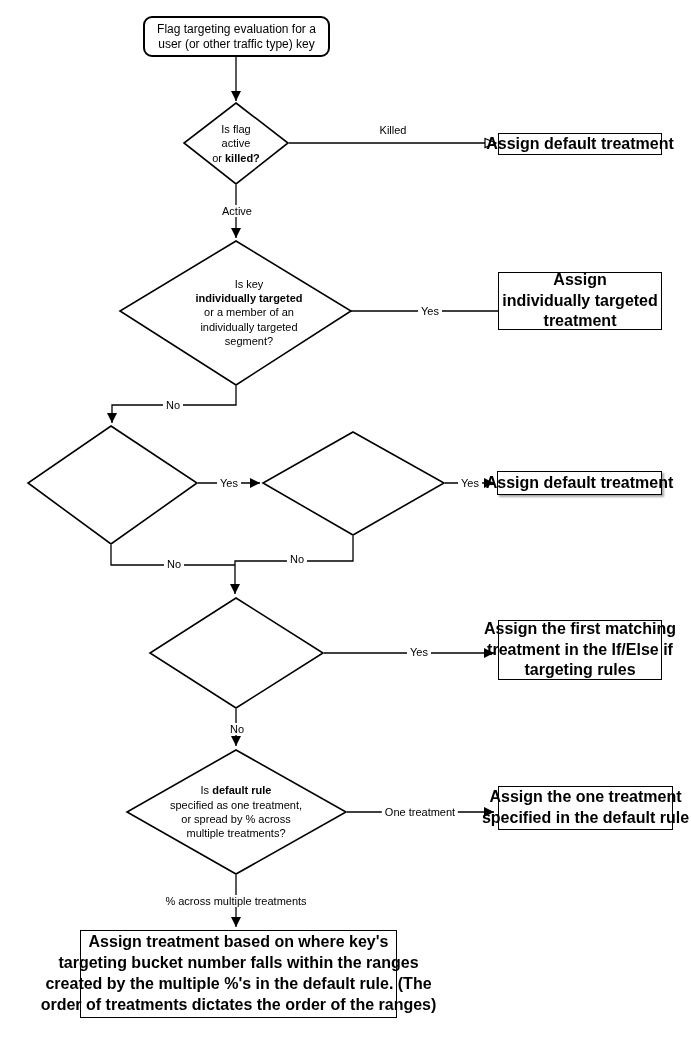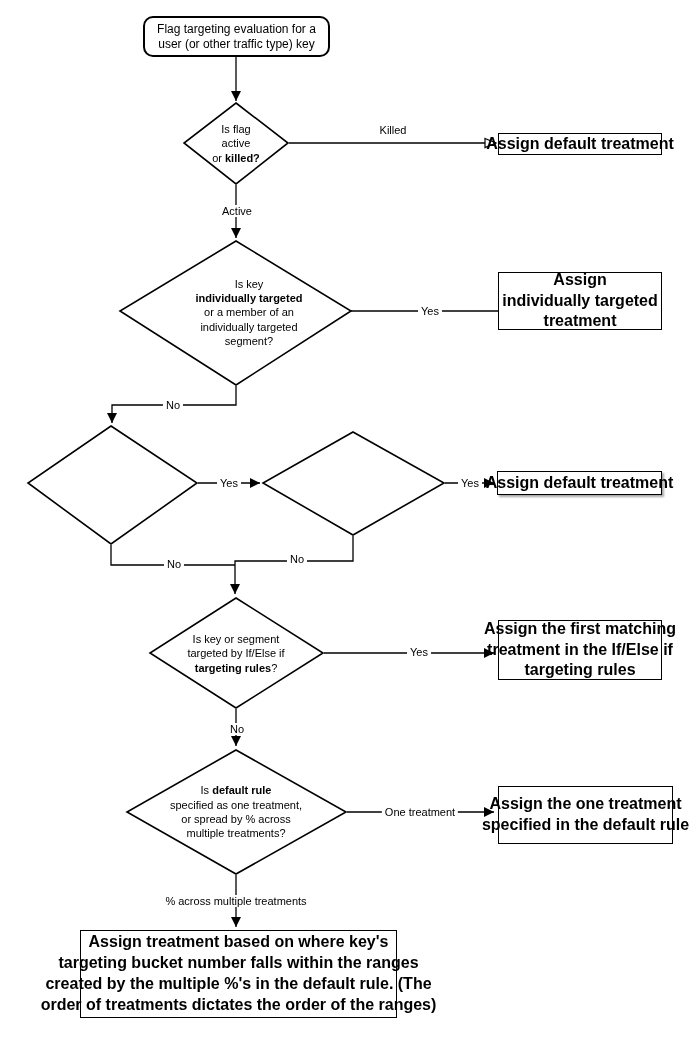--- a/index.html
+++ b/index.html
@@ -63,21 +63,21 @@
     <g fill="#ffffff" stroke="#000" stroke-width="1.6">
       <polygon points="236,103 288,143 236,184 184,143"></polygon>
       <polygon points="236,241 351,311 236,385 120,311"></polygon>
       <polygon points="111,426 197,483 111,544 28,483"></polygon>
       <polygon points="353,432 444,483 353,535 263,483"></polygon>
       <polygon points="236,598 323,653 236,708 150,653"></polygon>
       <polygon points="236,750 346,812 236,874 127,812"></polygon>
     </g>
   </svg>
 
-  <div class="node start" style="left:143px;top:16px;width:187px;height:41px;">
+  <div class="node start" style="left:143px;top:16px;width:187px;height:41px;border-radius:9px;">
     <span class="pre">Flag targeting evaluation for a
 user (or other traffic type) key</span>
   </div>
 
   <div class="node answer" style="left:498px;top:133px;width:164px;height:22px;">
     <span class="pre">Assign default treatment</span>
   </div>
 
   <div class="node answer" style="left:498px;top:272px;width:164px;height:58px;">
     <span class="pre">Assign
@@ -88,21 +88,21 @@
   <div class="node answer shadowed" style="left:497px;top:471px;width:165px;height:24px;">
     <span class="pre">Assign default treatment</span>
   </div>
 
   <div class="node answer" style="left:498px;top:620px;width:164px;height:60px;align-items:center;">
     <span class="pre">Assign the first matching
 treatment in the If/Else if
 targeting rules</span>
   </div>
 
-  <div class="node answer" style="left:498px;top:786px;width:175px;height:58px;">
+  <div class="node answer" style="left:498px;top:786px;width:175px;height:44px;">
     <span class="pre">Assign the one treatment
 specified in the default rule</span>
   </div>
 
   <div class="node answer" style="left:80px;top:930px;width:317px;height:88px;">
     <span class="pre">Assign treatment based on where key's
 targeting bucket number falls within the ranges
 created by the multiple %'s in the default rule. (The
 order of treatments dictates the order of the ranges)</span>
   </div>
@@ -116,25 +116,20 @@
   <div class="dtext" style="left:164px;top:246px;width:170px;height:133px;">
     <span class="preline"><span>Is key
 </span><span class="b">individually targeted</span><span>
 or a member of an
 individually targeted
 segment?</span></span>
   </div>
 
 
 
-  <div class="dtext" style="left:156px;top:611px;width:160px;height:85px;">
-    <span class="preline"><span>Is key or segment
-targeted by If/Else if
-</span><span class="b">targeting rules</span><span>?</span></span>
-  </div>
 
   <div class="dtext" style="left:146px;top:760px;width:180px;height:104px;">
     <span class="preline"><span>Is </span><span class="b">default rule</span><span>
 specified as one treatment,
 or spread by % across
 multiple treatments?</span></span>
   </div>
 
   <div class="elabel" style="left:393px;top:130px;">Killed</div>
   <div class="elabel" style="left:237px;top:211px;">Active</div>

